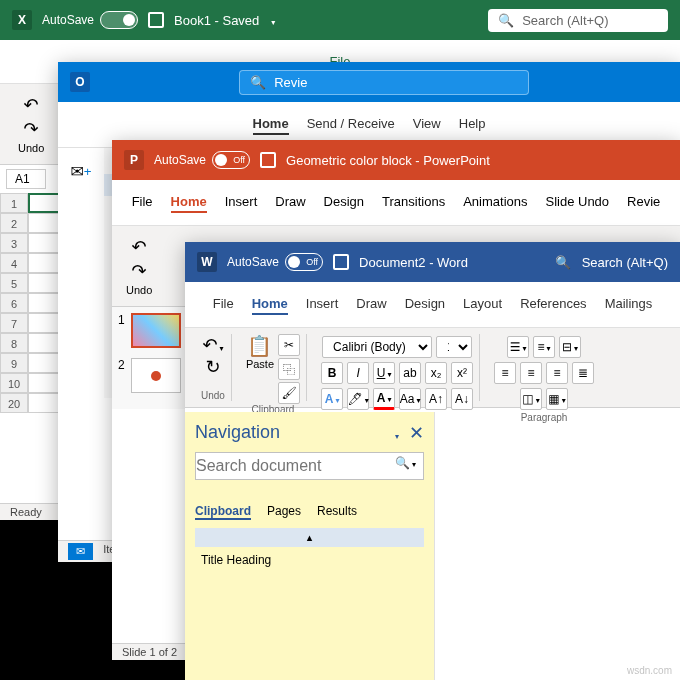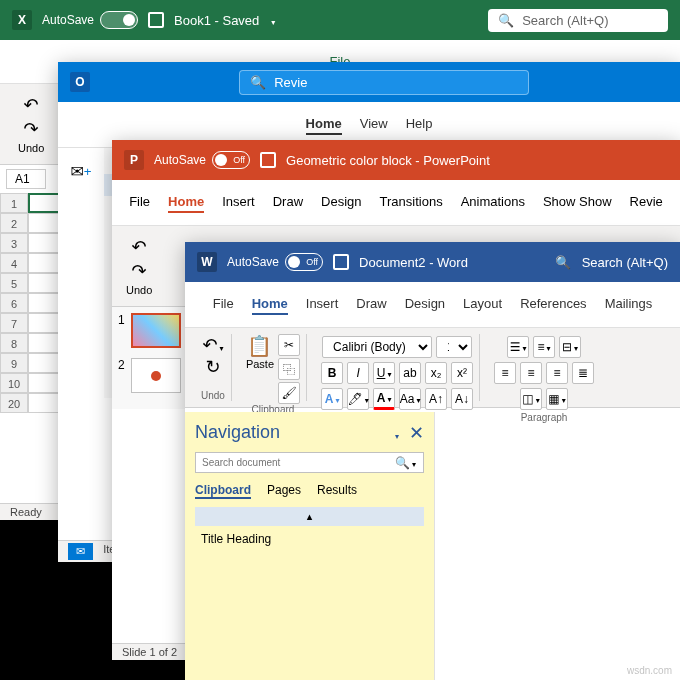--- a/index.html
+++ b/index.html
@@ -47,21 +47,21 @@
 .ol-side .hdr { font-weight:600; padding:6px 8px; display:flex; align-items:center; gap:4px; }
 .ol-side .item { padding:4px 12px; cursor:pointer; }
 .ol-side .item.sel { background:#dce6f1; font-weight:600; }
 .ol-newmail { width:30px; height:30px; margin:8px; display:flex; align-items:center; justify-content:center; font-size:16px; }
 .slide-panel { background:#f8f8f8; padding:6px; }
 .slide-thumb { display:flex; gap:6px; margin-bottom:10px; font-size:12px; }
 .slide-thumb .s { width:50px; height:35px; border:1px solid #c0c0c0; background:#fff; display:flex; align-items:center; justify-content:center; font-size:8px; }
 .slide-thumb.sel .s { border:2px solid #d24726; }
 .navpane { width:250px; background:#fef9c3; padding:10px; border-right:1px solid #e0e0e0; }
 .navpane h2 { font-size:18px; font-weight:400; color:#2b579a; margin-bottom:8px; display:flex; justify-content:space-between; }
-.navsearch { width:100%; padding:4px 6px; border:1px solid #c0c0c0; font-size:10px; margin-bottom:10px; }
+.navsearch { width:100%; padding:4px 0; border:1px solid #c0c0c0; font-size:16px; margin-bottom:24px; }
 .navtabs { display:flex; gap:16px; font-size:12px; margin-bottom:8px; }
 .navtabs .t.active { font-weight:600; color:#2b579a; border-bottom:2px solid #2b579a; }
 .navhdg { background:#dce6f1; padding:3px; text-align:center; font-size:11px; margin-bottom:4px; }
 .photo { width:320px; height:160px; background:linear-gradient(180deg,#9ab8c8 0%,#b8ccd8 40%,#a88570 60%,#8b6a55 100%); position:relative; }
 .photo::before { content:""; position:absolute; left:30px; top:30px; width:60px; height:130px; background:linear-gradient(#666,#444); }
 .doc-title { font-size:42px; font-weight:700; color:#1f3864; padding:20px 0 0 30px; }
 .chev::after { content:"▾"; font-size:8px; margin-left:2px; }
 .watermark { position:absolute; bottom:4px; right:8px; font-size:10px; color:rgba(0,0,0,0.25); }
 </style>
 </head>
@@ -132,20 +132,21 @@
     <div class="app-icon outlook-icon">O</div>
     <div style="flex:1"></div>
     <div class="search-box outlook">
       <span>🔍</span>
       <span>Revie</span>
     </div>
     <div style="flex:1"></div>
   </div>
   <div class="menubar" style="color:#333" id="ol-tabs">
       <span class="tab active">Home</span>
+      <span class="tab">Send / Receive</span>
       <span class="tab">View</span>
       <span class="tab">Help</span>
     </div>
   <div style="display:flex;">
     <div class="ol-newmail">✉<sub style="color:#0078d4">+</sub></div>
     <div class="ol-side">
       <div class="hdr">
           <span class="chev"></span>
           <span>Favorites</span>
         </div>
@@ -188,21 +189,21 @@
     <span>Geometric color block  -  PowerPoint</span>
   </div>
   <div class="menubar" style="" id="ppt-tabs">
       <span class="tab">File</span>
       <span class="tab active" style="color: rgb(210, 71, 38);">Home</span>
       <span class="tab">Insert</span>
       <span class="tab">Draw</span>
       <span class="tab">Design</span>
       <span class="tab">Transitions</span>
       <span class="tab">Animations</span>
-      <span class="tab">Show Show</span>
+      <span class="tab">Slide Undo</span>
       <span class="tab">Revie</span>
     </div>
   <div style="display:flex; background:#f3f2f1; padding:6px; border-bottom:1px solid #d0d0d0;">
     <div class="undo-col">
       <span style="font-size:18px">↶</span>
       <span style="font-size:18px">↷</span>
       <span>Undo</span>
     </div>
   </div>
   <div class="slide-panel">

